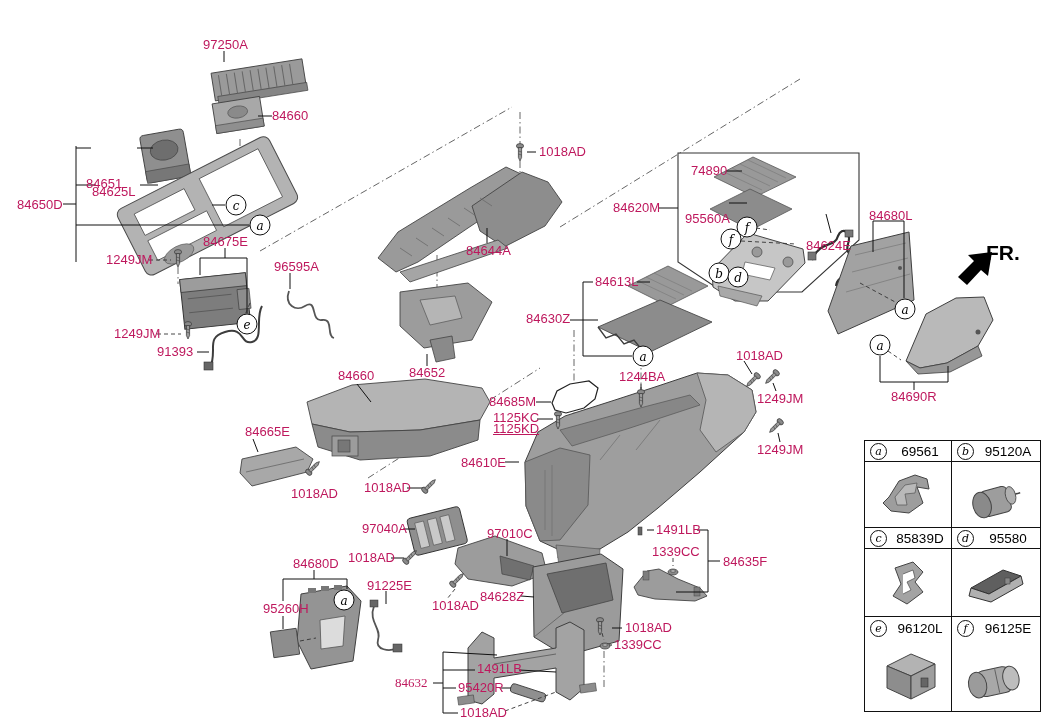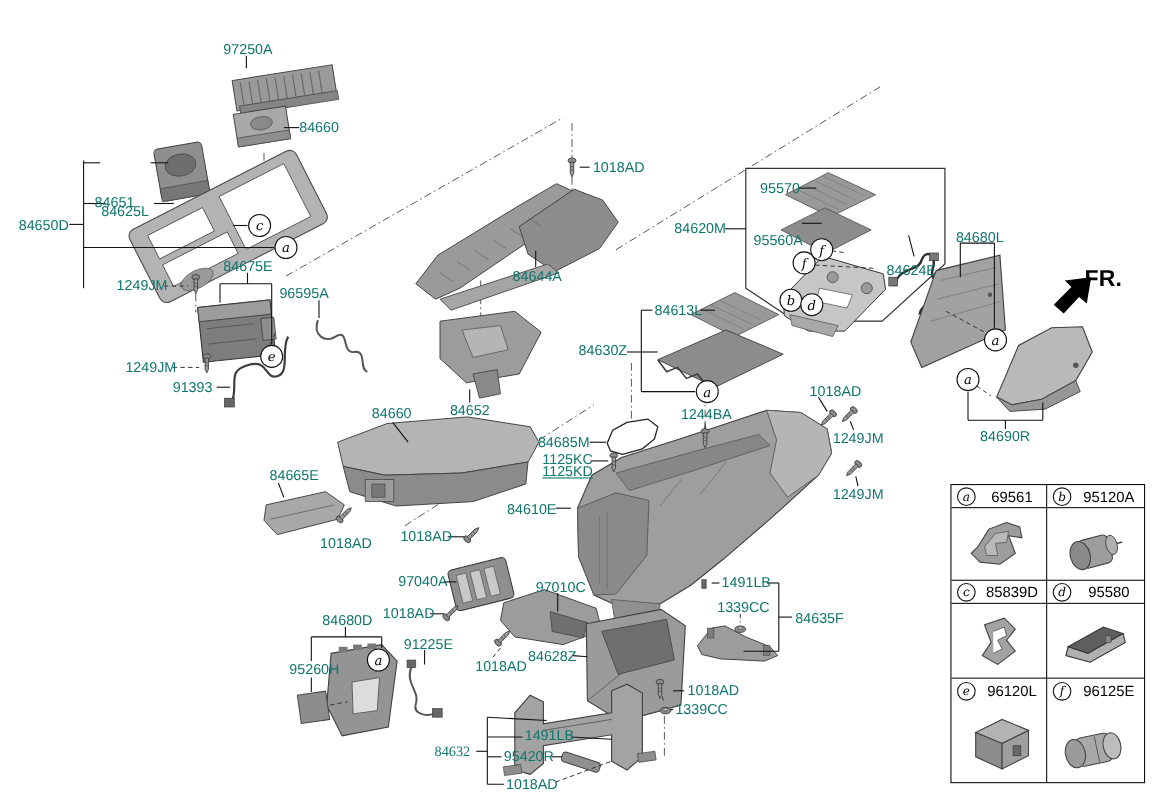--- a/index.html
+++ b/index.html
@@ -1,19 +1,19 @@
 <!DOCTYPE html>
 <html><head>
 <meta charset="utf-8">
 <style>
   html,body{margin:0;padding:0;background:#fff;}
   #stage{position:relative;width:1063px;height:727px;background:#fff;overflow:hidden;
          font-family:"Liberation Sans",sans-serif;}
   #art{position:absolute;left:0;top:0;}
-  .plabel{position:absolute;font-size:13px;line-height:12px;color:#0f766e;white-space:nowrap;
+  .plabel{position:absolute;font-size:13px;line-height:12px;color:#be185d;white-space:nowrap;
           font-family:"Liberation Sans",sans-serif;letter-spacing:0px;}
   .callout{position:absolute;width:19px;height:19px;border:1.4px solid #111;border-radius:50%;
            background:#fff;display:flex;align-items:center;justify-content:center;
            font:italic 12px "DejaVu Serif",serif;transform:translate(-50%,-50%);color:#000;}
   #legend{position:absolute;left:864px;top:440px;width:177px;height:272px;border:1.6px solid #111;
           box-sizing:border-box;display:grid;grid-template-columns:87px 1fr;
           grid-template-rows:21px 66px 21px 68px 22px 1fr;background:#fff;}
   .lcell{border-right:1px solid #111;border-bottom:1px solid #111;box-sizing:border-box;
          display:flex;align-items:center;justify-content:center;overflow:hidden;}
   .lcell.last-col{border-right:none;}
@@ -363,27 +363,27 @@
 </svg>
 
 <div id="label-layer">
       <span class="plabel" style="left: 203px; top: 39px;">97250A</span>
       <span class="plabel" style="left: 272px; top: 110px;">84660</span>
       <span class="plabel" style="left: 92px; top: 142px; margin-top: 44px;">84625L</span>
       <span class="plabel" style="left: 86px; top: 178px;">84651</span>
       <span class="plabel" style="left: 17px; top: 199px;">84650D</span>
       <span class="plabel" style="left: 106px; top: 254px;">1249JM</span>
       <span class="plabel" style="left: 203px; top: 236px;">84675E</span>
-      <span class="plabel" style="left: 254px; top: 261px;">96595A</span>
+      <span class="plabel" style="left: 274px; top: 261px;">96595A</span>
       <span class="plabel" style="left: 114px; top: 328px;">1249JM</span>
       <span class="plabel" style="left: 157px; top: 346px;">91393</span>
       <span class="plabel" style="left: 539px; top: 146px;">1018AD</span>
       <span class="plabel" style="left: 466px; top: 245px;">84644A</span>
       <span class="plabel" style="left: 613px; top: 202px;">84620M</span>
-      <span class="plabel" style="left: 691px; top: 165px;">95570</span>
+      <span class="plabel" style="left: 691px; top: 165px;">74890</span>
       <span class="plabel" style="left: 685px; top: 197px; margin-top: 16px;">95560A</span>
       <span class="plabel" style="left: 806px; top: 202px; margin-top: 38px;">84624E</span>
       <span class="plabel" style="left: 869px; top: 210px;">84680L</span>
       <span class="plabel" style="left: 595px; top: 276px;">84613L</span>
       <span class="plabel" style="left: 526px; top: 313px;">84630Z</span>
       <span class="plabel" style="left: 891px; top: 391px;">84690R</span>
       <span class="plabel" style="left: 736px; top: 350px;">1018AD</span>
       <span class="plabel" style="left: 619px; top: 371px;">1244BA</span>
       <span class="plabel" style="left: 757px; top: 393px;">1249JM</span>
       <span class="plabel" style="left: 757px; top: 444px;">1249JM</span>

